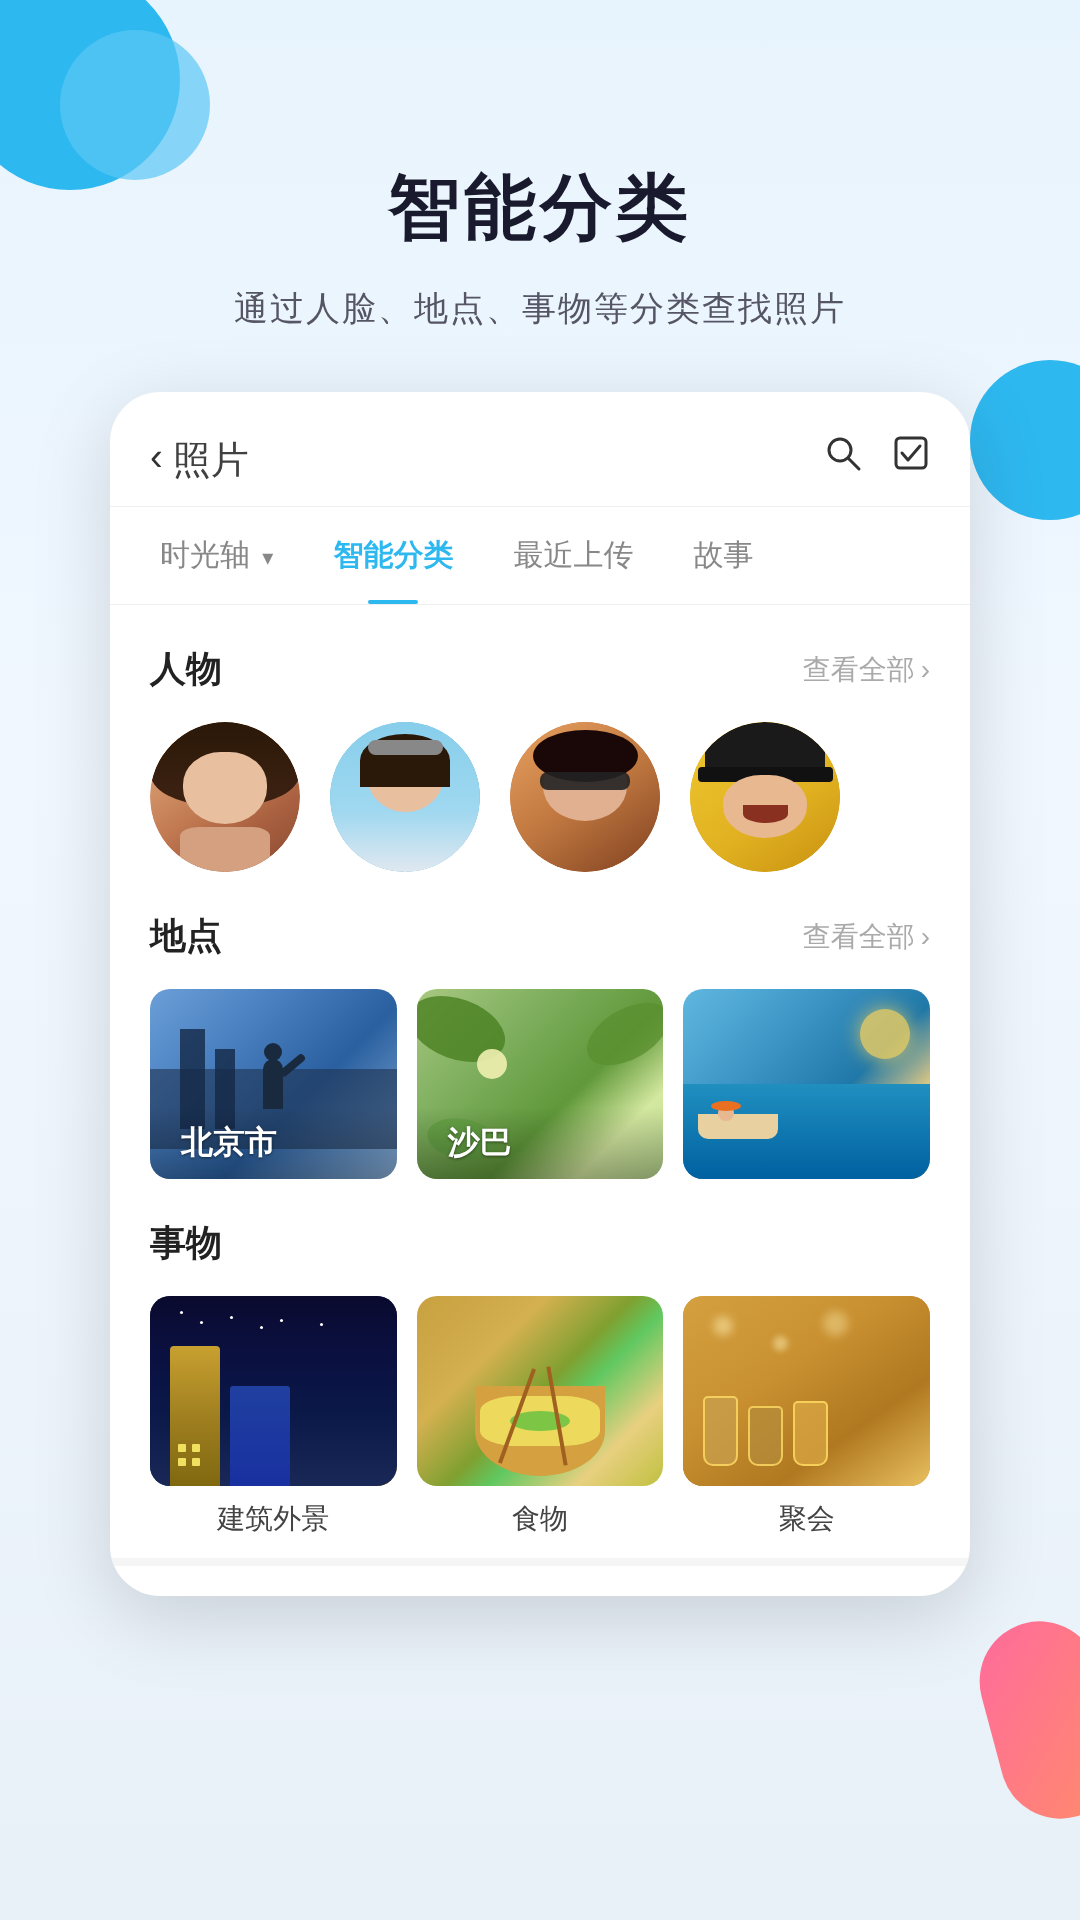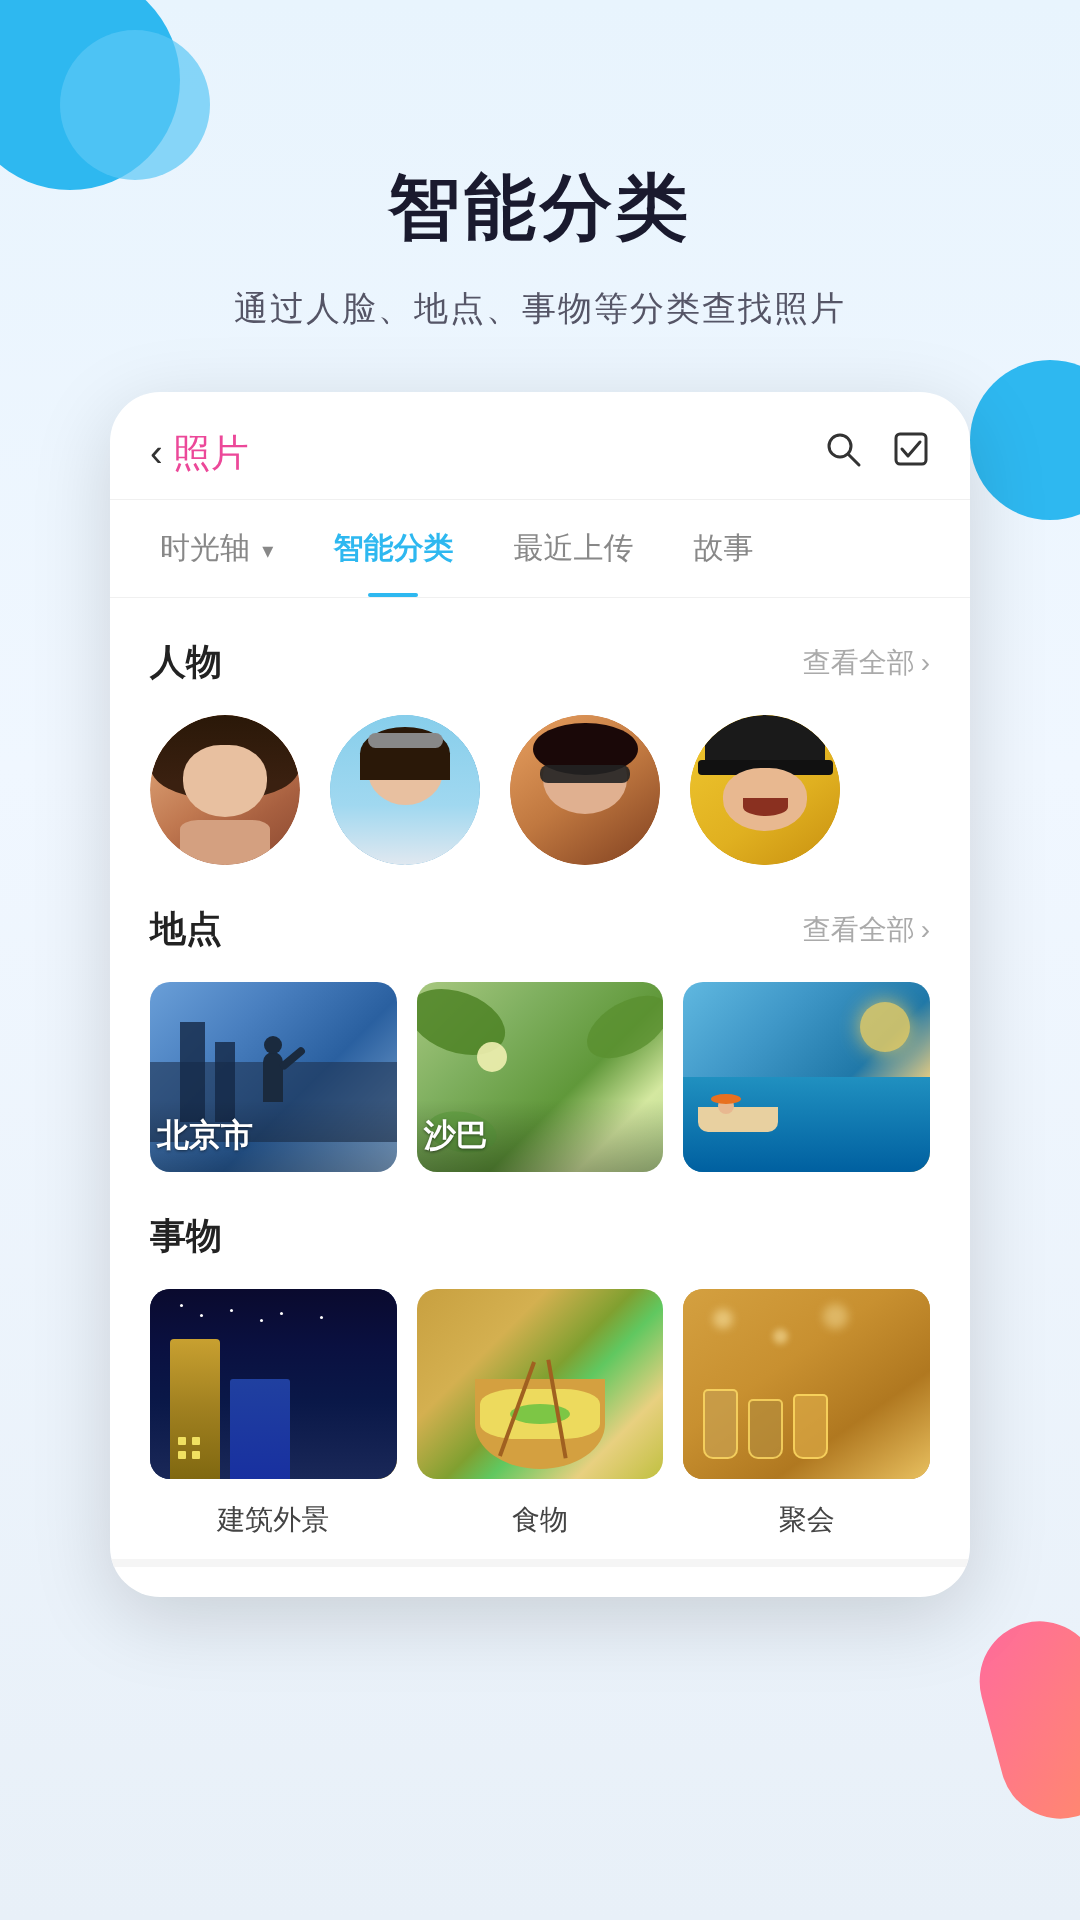--- a/index.html
+++ b/index.html
@@ -116,21 +116,22 @@
     }
 
     .nav-back-arrow {
       font-size: 38px;
       color: #333;
     }
 
     .nav-title {
       font-size: 38px;
       font-weight: 500;
-      color: #ec4899;
+      color: #404040;
+      margin-top: 7px;
     }
 
     .nav-icons {
       display: flex;
       gap: 30px;
       align-items: center;
     }
 
     .nav-icon {
       font-size: 38px;
@@ -266,40 +267,40 @@
 
     .place-okinawa {
       background: linear-gradient(135deg, #60b8e0 0%, #4098c8 30%, #2078a8 60%, #f0d080 80%, #e8c060 100%);
     }
 
     .place-label {
       position: absolute;
       bottom: 0;
       left: 0;
       right: 0;
-      padding: 14px 7px;
+      padding: 14px 31px;
       font-size: 32px;
       font-weight: 700;
       color: white;
       text-shadow: 0 1px 3px rgba(0,0,0,0.5);
       background: linear-gradient(transparent, rgba(0,0,0,0.3));
     }
 
     
     .things-row {
       display: flex;
       gap: 20px;
     }
 
     .thing-card-wrapper {
       flex: 1;
       display: flex;
       flex-direction: column;
       align-items: center;
-      gap: 22px;
+      gap: 14px;
     }
 
     .thing-card {
       width: 100%;
       height: 190px;
       border-radius: 20px;
       overflow: hidden;
       cursor: pointer;
     }
 

